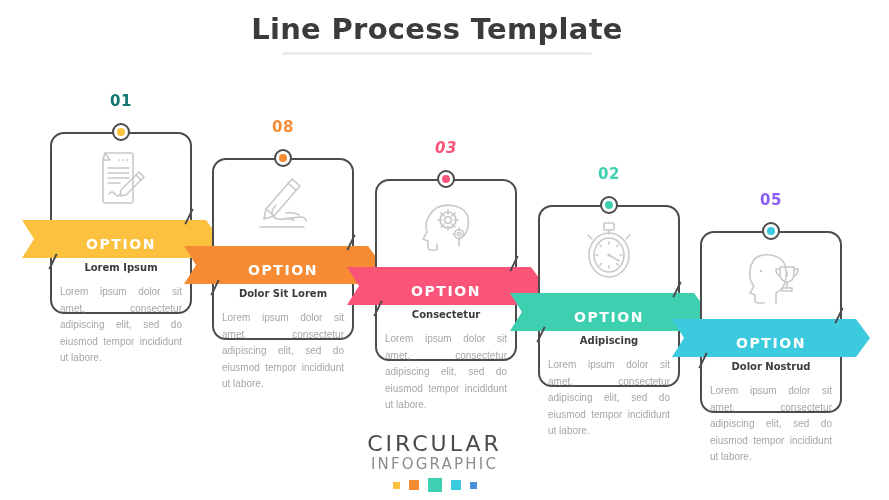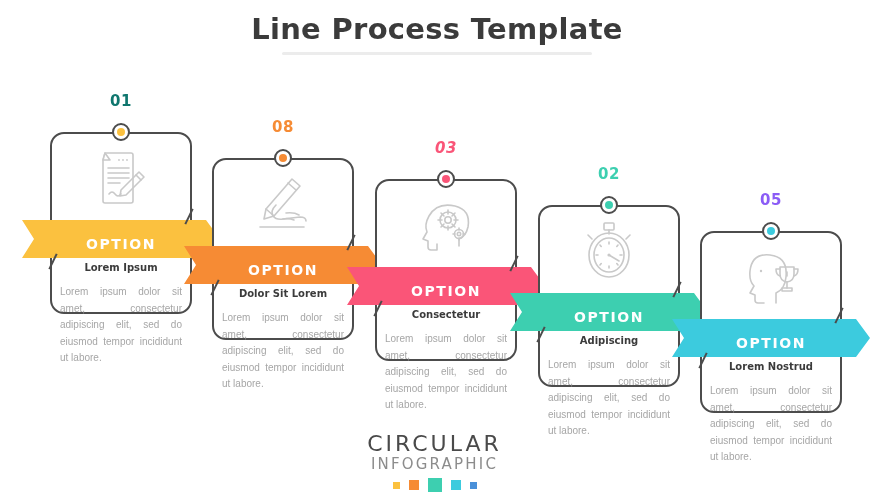--- a/index.html
+++ b/index.html
@@ -243,21 +243,21 @@
       <path d="M43 41 h10 v3 h-10 z"></path>
       <path d="M48 25 v4"></path>
     </svg>
       </div>
     <div class="ribbon">
       <div class="fold l"></div>
       <div class="fold r"></div>
       <div class="shape" style="background: rgb(60, 203, 222);"></div>
       <div class="lbl">OPTION</div>
     </div>
-    <div class="sub">Lorem Nostrud</div>
+    <div class="sub">Dolor Nostrud</div>
     <div class="body">Lorem ipsum dolor sit amet, consectetur adipiscing elit, sed do eiusmod tempor incididunt ut labore.</div>
   </div>
   </div>
 
 <div id="footer">
   <div id="logo-main">CIRCULAR</div>
   <div id="logo-sub">INFOGRAPHIC</div>
   <div id="swatches">
       <span style="width: 7px; height: 7px; background: rgb(251, 193, 63);"></span>
       <span style="width: 10px; height: 10px; background: rgb(246, 139, 52);"></span>

